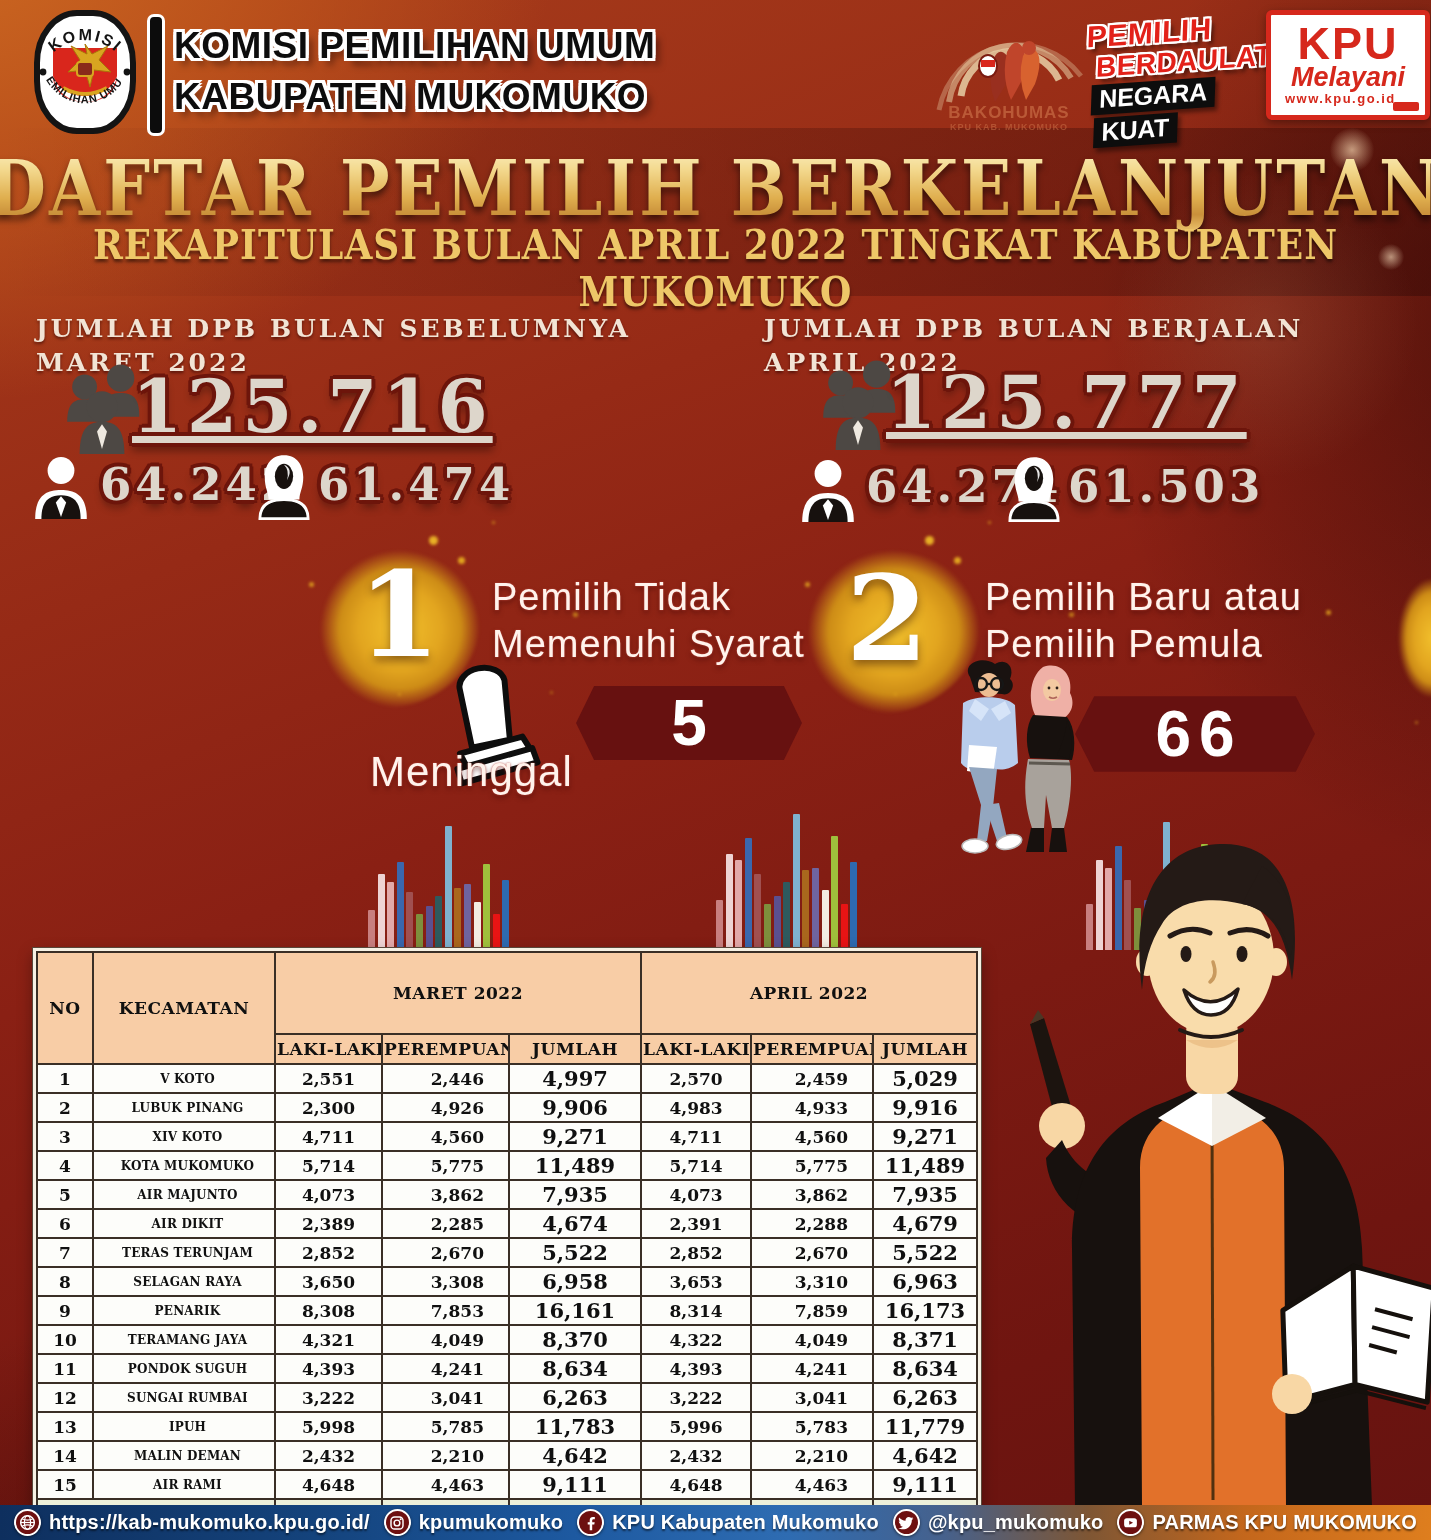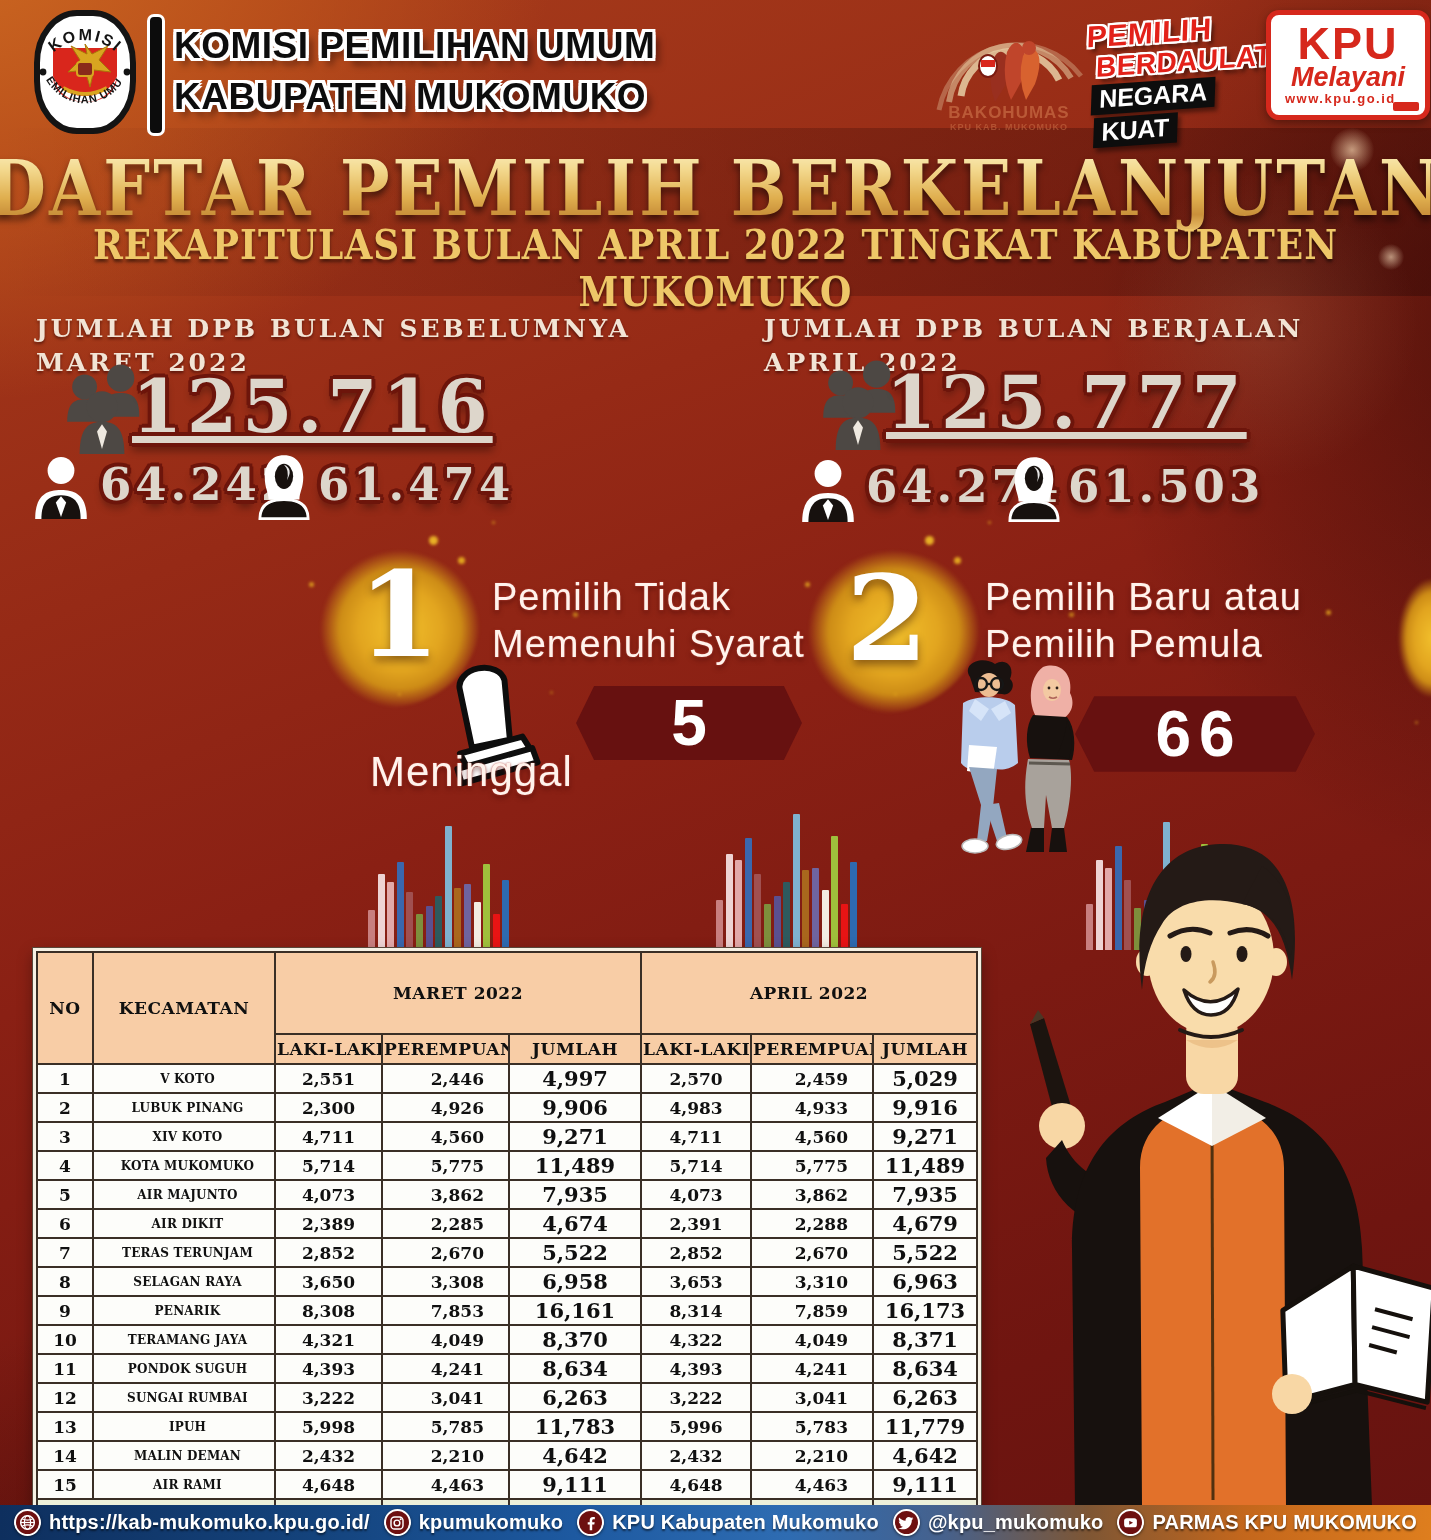--- a/index.html
+++ b/index.html
@@ -24,21 +24,21 @@
   .kpu-badge{left:33px;top:10px;width:104px;height:124px;z-index:5;}
   .divider-bar{left:147px;top:14px;width:12px;height:116px;background:#0c0c0c;border:3px solid #fff;border-radius:7px;z-index:5;}
   .org-title{left:174px;top:20px;z-index:5;font-weight:bold;font-size:37px;line-height:51px;color:#0d0d0d;letter-spacing:.5px;
     text-shadow:-3px -3px 0 #fff,3px -3px 0 #fff,-3px 3px 0 #fff,3px 3px 0 #fff,-3px 0 0 #fff,3px 0 0 #fff,0 -3px 0 #fff,0 3px 0 #fff,6px 7px 7px rgba(20,0,0,.5);}
   .bakohumas{left:933px;top:4px;width:152px;height:128px;z-index:5;}
   .slogan{left:1090px;top:16px;z-index:5;transform:rotate(-4deg);line-height:1;}
   .slogan .r{display:block;font-weight:bold;color:#e32119;font-size:30px;letter-spacing:.5px;transform:skewX(-6deg);
     text-shadow:-2px -2px 0 #fff,2px -2px 0 #fff,-2px 2px 0 #fff,2px 2px 0 #fff,0 2px 0 #fff,0 -2px 0 #fff,4px 5px 4px rgba(0,0,0,.55);}
   .slogan .r2{margin-left:7px;font-size:28px;margin-top:2px;}
   .slogan .k{display:inline-block;background:#0d0d0d;color:#fff;font-weight:bold;font-size:25px;padding:2px 8px 3px 8px;margin-top:3px;transform:skewX(-6deg);box-shadow:3px 4px 4px rgba(0,0,0,.45);}
-  .melayani{left:1266px;top:10px;width:154px;height:100px;z-index:5;background:#fff;border:5px solid #d6281c;border-radius:13px;
+  .melayani{left:1266px;top:10px;width:154px;height:100px;z-index:5;background:#fff;border:5px solid #d6281c;border-radius:6px;
     display:flex;flex-direction:column;align-items:center;justify-content:center;box-shadow:0 3px 8px rgba(0,0,0,.35);}
   .melayani .t1{font-weight:bold;font-size:45px;line-height:40px;color:#d6281c;letter-spacing:2px;}
   .melayani .t2{font-weight:bold;font-style:italic;font-size:27px;line-height:27px;color:#d6281c;}
   .melayani .t3{font-weight:bold;font-size:13px;color:#d6281c;letter-spacing:1.5px;align-self:flex-start;margin-left:14px;}
   .melayani::after{content:"";position:absolute;right:6px;bottom:4px;width:26px;height:9px;background:#d6281c;border-radius:2px;}
   
   .title-row{left:0;top:150px;width:100%;text-align:center;z-index:2;}
   .main-title{display:inline-block;font-family:"DejaVu Serif",serif;font-weight:bold;font-size:64px;letter-spacing:3px;
     background:linear-gradient(180deg,#fdf4cb 0%,#f3d98e 30%,#dfae4e 62%,#c9903a 80%,#eec670 100%);
     -webkit-background-clip:text;background-clip:text;color:transparent;

